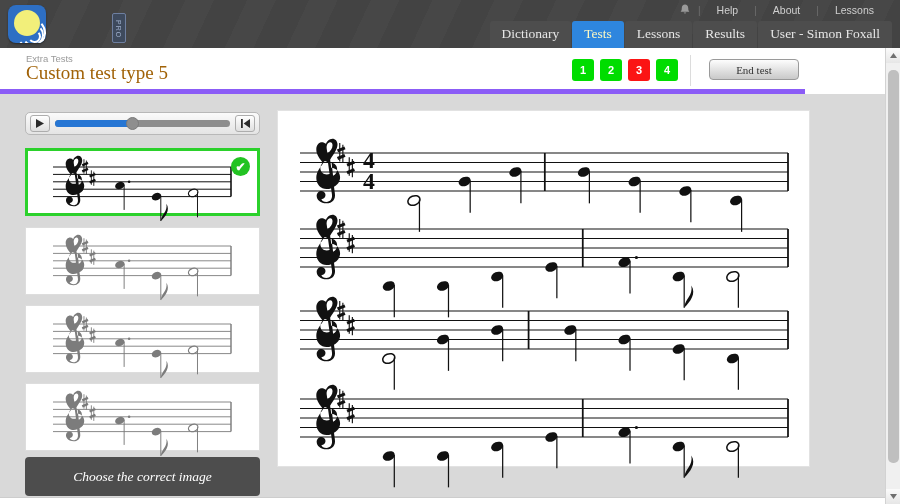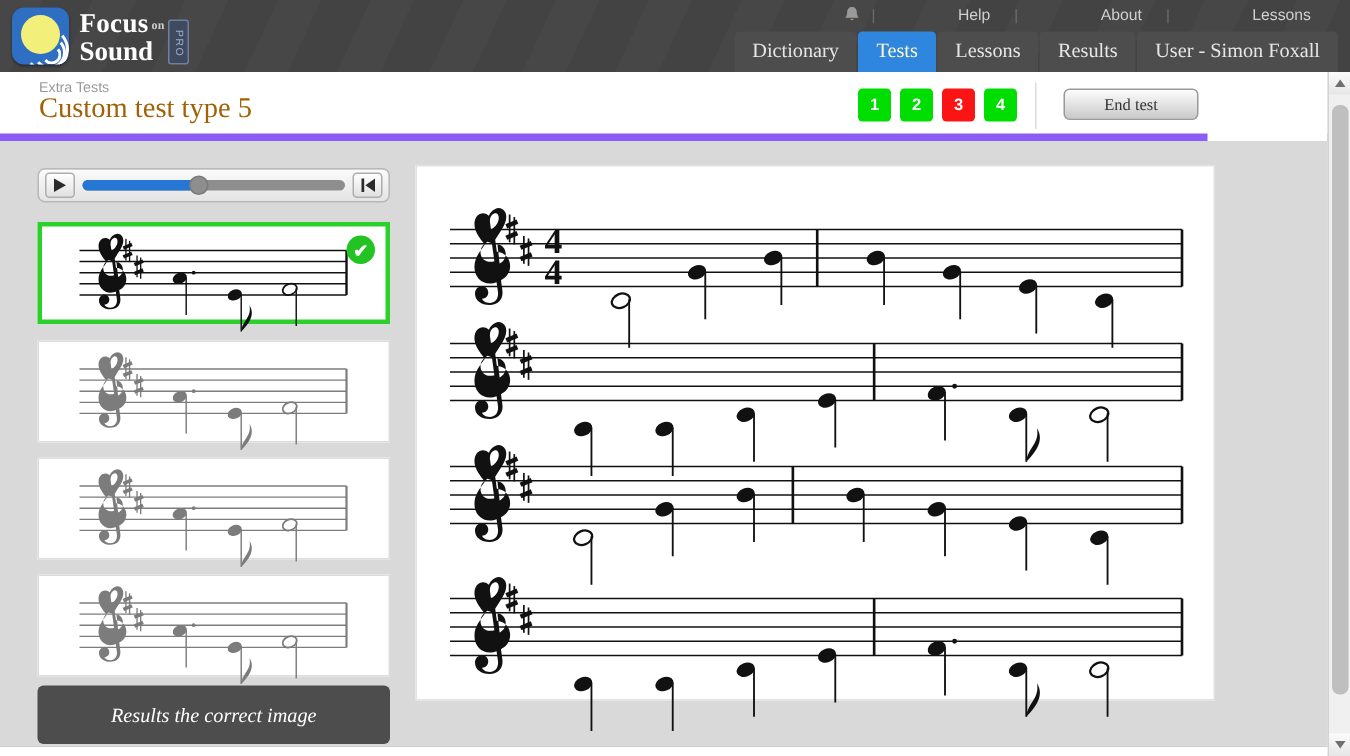--- a/index.html
+++ b/index.html
@@ -45,21 +45,21 @@
   .logo-pro {
     position: absolute; left: 104px; top: 8px; width: 14px; height: 30px;
     border: 1px solid #6e7fa0; border-radius: 2px; background: #3e4a5d;
     color: #9fb0cc; font-size: 7px; letter-spacing: 1px;
     writing-mode: vertical-rl; text-align: center; line-height: 14px; padding-top: 2px;
   }
 
   .util { position: absolute; right: 10px; top: 3px; display: flex; align-items: center; gap: 0px; }
   .util .bell { width: 14px; height: 14px; position: relative; margin-right: 6px; }
   .util .bell svg { display:block; }
-  .util a { color: #cfcfcf; font-size: 10.5px; text-decoration: none; padding: 0 16px; margin-left: 39px; }
+  .util a { color: #cfcfcf; font-size: 10.5px; text-decoration: none; padding: 0 16px; }
   .util .sep { color: #6e6e6e; font-size: 10px; }
 
   .nav { position: absolute; right: 8px; bottom: 0; display: flex; align-items: flex-end; }
   .nav-item {
     color: #e6e6e6; font-family: "Liberation Serif", serif; font-size: 13.5px;
     padding: 5px 12px 6px 12px; background: #4d4d4d; margin-left: 1px;
     border-radius: 3px 3px 0 0; cursor: pointer; white-space: nowrap;
   }
   .nav-item.active { background: #2e86de; color: #fef9c3; }
 
@@ -156,24 +156,20 @@
 
 <div id="app">
 
   <div class="header">
     <div class="logo-wrap">
       <div class="logo-mark">
         <div class="sun"></div>
         <div class="arc a1"></div>
         <div class="arc a2"></div>
         <div class="arc a3"></div>
-      </div>
-      <div class="logo-text">
-        <div class="logo-l1"><span>Focus</span><span class="on">on</span></div>
-        <div class="logo-l2">Sound</div>
       </div>
       <div class="logo-pro">PRO</div>
     </div>
 
     <div class="util">
       <span class="bell">
         <svg width="14" height="14" viewBox="0 0 14 14">
             <path d="M7 1.6c-1.9 0-3.2 1.4-3.2 3.3 0 2.6-.9 3.4-1.3 3.9h9c-.4-.5-1.3-1.3-1.3-3.9 0-1.9-1.3-3.3-3.2-3.3z" fill="#9a9a9a"></path>
             <path d="M5.7 9.5a1.35 1.35 0 0 0 2.6 0z" fill="#9a9a9a"></path>
           </svg>
@@ -346,21 +342,21 @@
             <line x1="117.81012895522389" y1="42.86" x2="117.81012895522389" y2="68.02" stroke="#7c7c7c" stroke-width="0.9620000000000001"></line>
             <path d="M117.81012895522389 68.02 c 0.7400000000000001 -7.4 7.03 -9.25 5.550000000000001 -17.39 c 4.07 6.29 -0.7400000000000001 12.58 -5.550000000000001 17.39 Z" fill="#7c7c7c"></path>
             <ellipse cx="150.1898208955224" cy="39.900000000000006" rx="4.884" ry="3.552" transform="rotate(-22 150.1898208955224 39.900000000000006)" fill="none" stroke="#7c7c7c" stroke-width="1.1840000000000002"></ellipse>
             <line x1="154.4877408955224" y1="39.160000000000004" x2="154.4877408955224" y2="64.32000000000001" stroke="#7c7c7c" stroke-width="0.9620000000000001"></line>
             <line x1="188" y1="14" x2="188" y2="43.6" stroke="#7c7c7c" stroke-width="1.4400000000000002"></line>
           </g>
         </svg>
       </div>
     </div>
 
-  <div class="choose-btn">Results the correct image</div>
+  <div class="choose-btn">Choose the correct image</div>
 
   <div class="score-panel">
     <svg id="score-svg" width="533" height="357" viewBox="0 0 533 357">
         <g>
           <line x1="22" y1="42" x2="510" y2="42" stroke="#111111" stroke-width="1.1"></line>
           <line x1="22" y1="51.5" x2="510" y2="51.5" stroke="#111111" stroke-width="1.1"></line>
           <line x1="22" y1="61" x2="510" y2="61" stroke="#111111" stroke-width="1.1"></line>
           <line x1="22" y1="70.5" x2="510" y2="70.5" stroke="#111111" stroke-width="1.1"></line>
           <line x1="22" y1="80" x2="510" y2="80" stroke="#111111" stroke-width="1.1"></line>
           <path transform="translate(27.225,29.174999999999997) scale(0.9223300970873786)" d="M22.5 4 C18 0 12 3 12 10 c0 5 3 9 6 13 l1.5 2 C16 30 12 34 12 41 c0 7 5 12 11 12 c2 0 3.5-.4 5-1 l1 7 c.6 5-2 8-6 8 c-3 0-5-1.5-5.5-3 c2.5 0 4.5-2 4.5-4.5 c0-2.6-2-4.5-4.6-4.5 c-2.8 0-5 2.3-5 5.3 c0 4.6 4.3 8.2 10.6 8.2 c6.4 0 10-4.4 9.2-10.5 l-1-7.5 c4-1.8 6.6-5.6 6.6-10.2 c0-5.6-4-10-9.6-10.4 l-1.2-8.6 C31.5 14 35 10 35 4.5 C35 0 31 -3 27 -1 C24.8 .1 23 1.8 22.5 4 Z M26 2.5 c2-1 3.6 .4 3.6 3 c0 3.6-2.4 6.6-5.6 8.6 l-.8-5.6 C23 5.6 24 3.3 26 2.5 Z M24.6 23.8 l1.8 13 c-1 .3-2 .5-3 .5 c-4 0-7-3-7-7 c0-3.6 2.5-6 5-7.6 Z M28.6 24.5 c3.6 .5 6 3.4 6 7 c0 3.2-1.8 5.8-4.4 7 Z" fill="#111111"></path>

